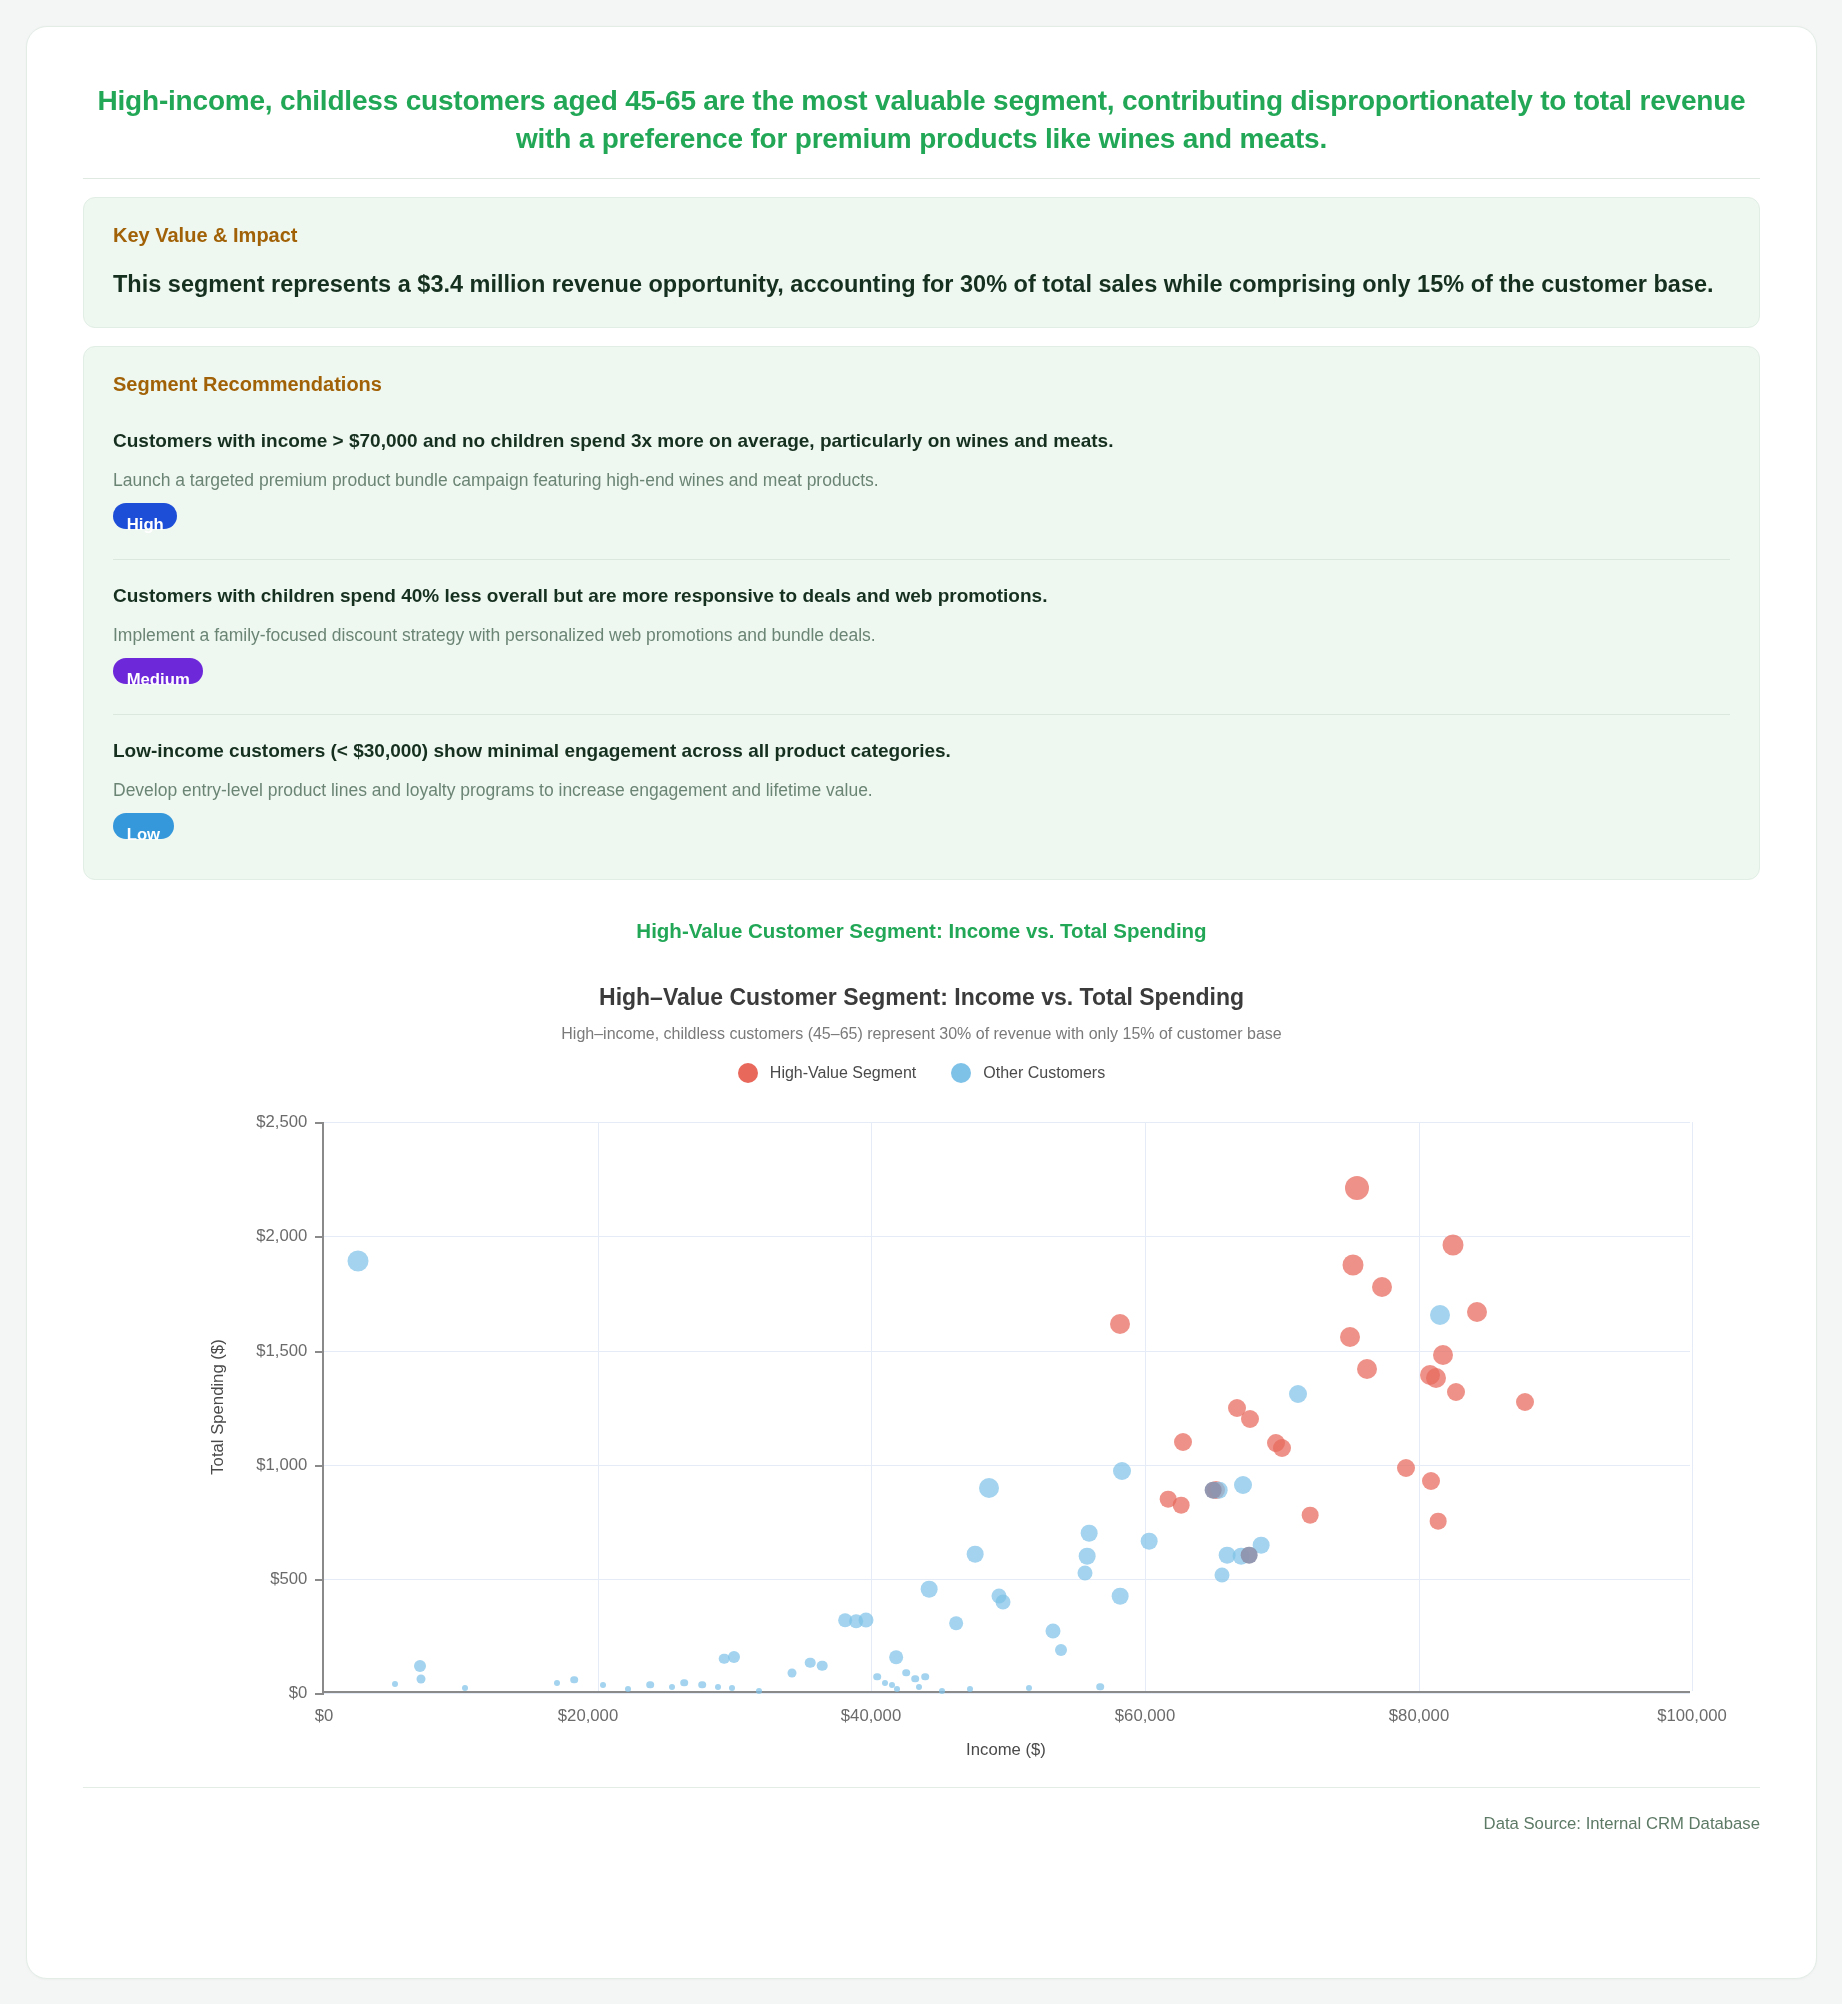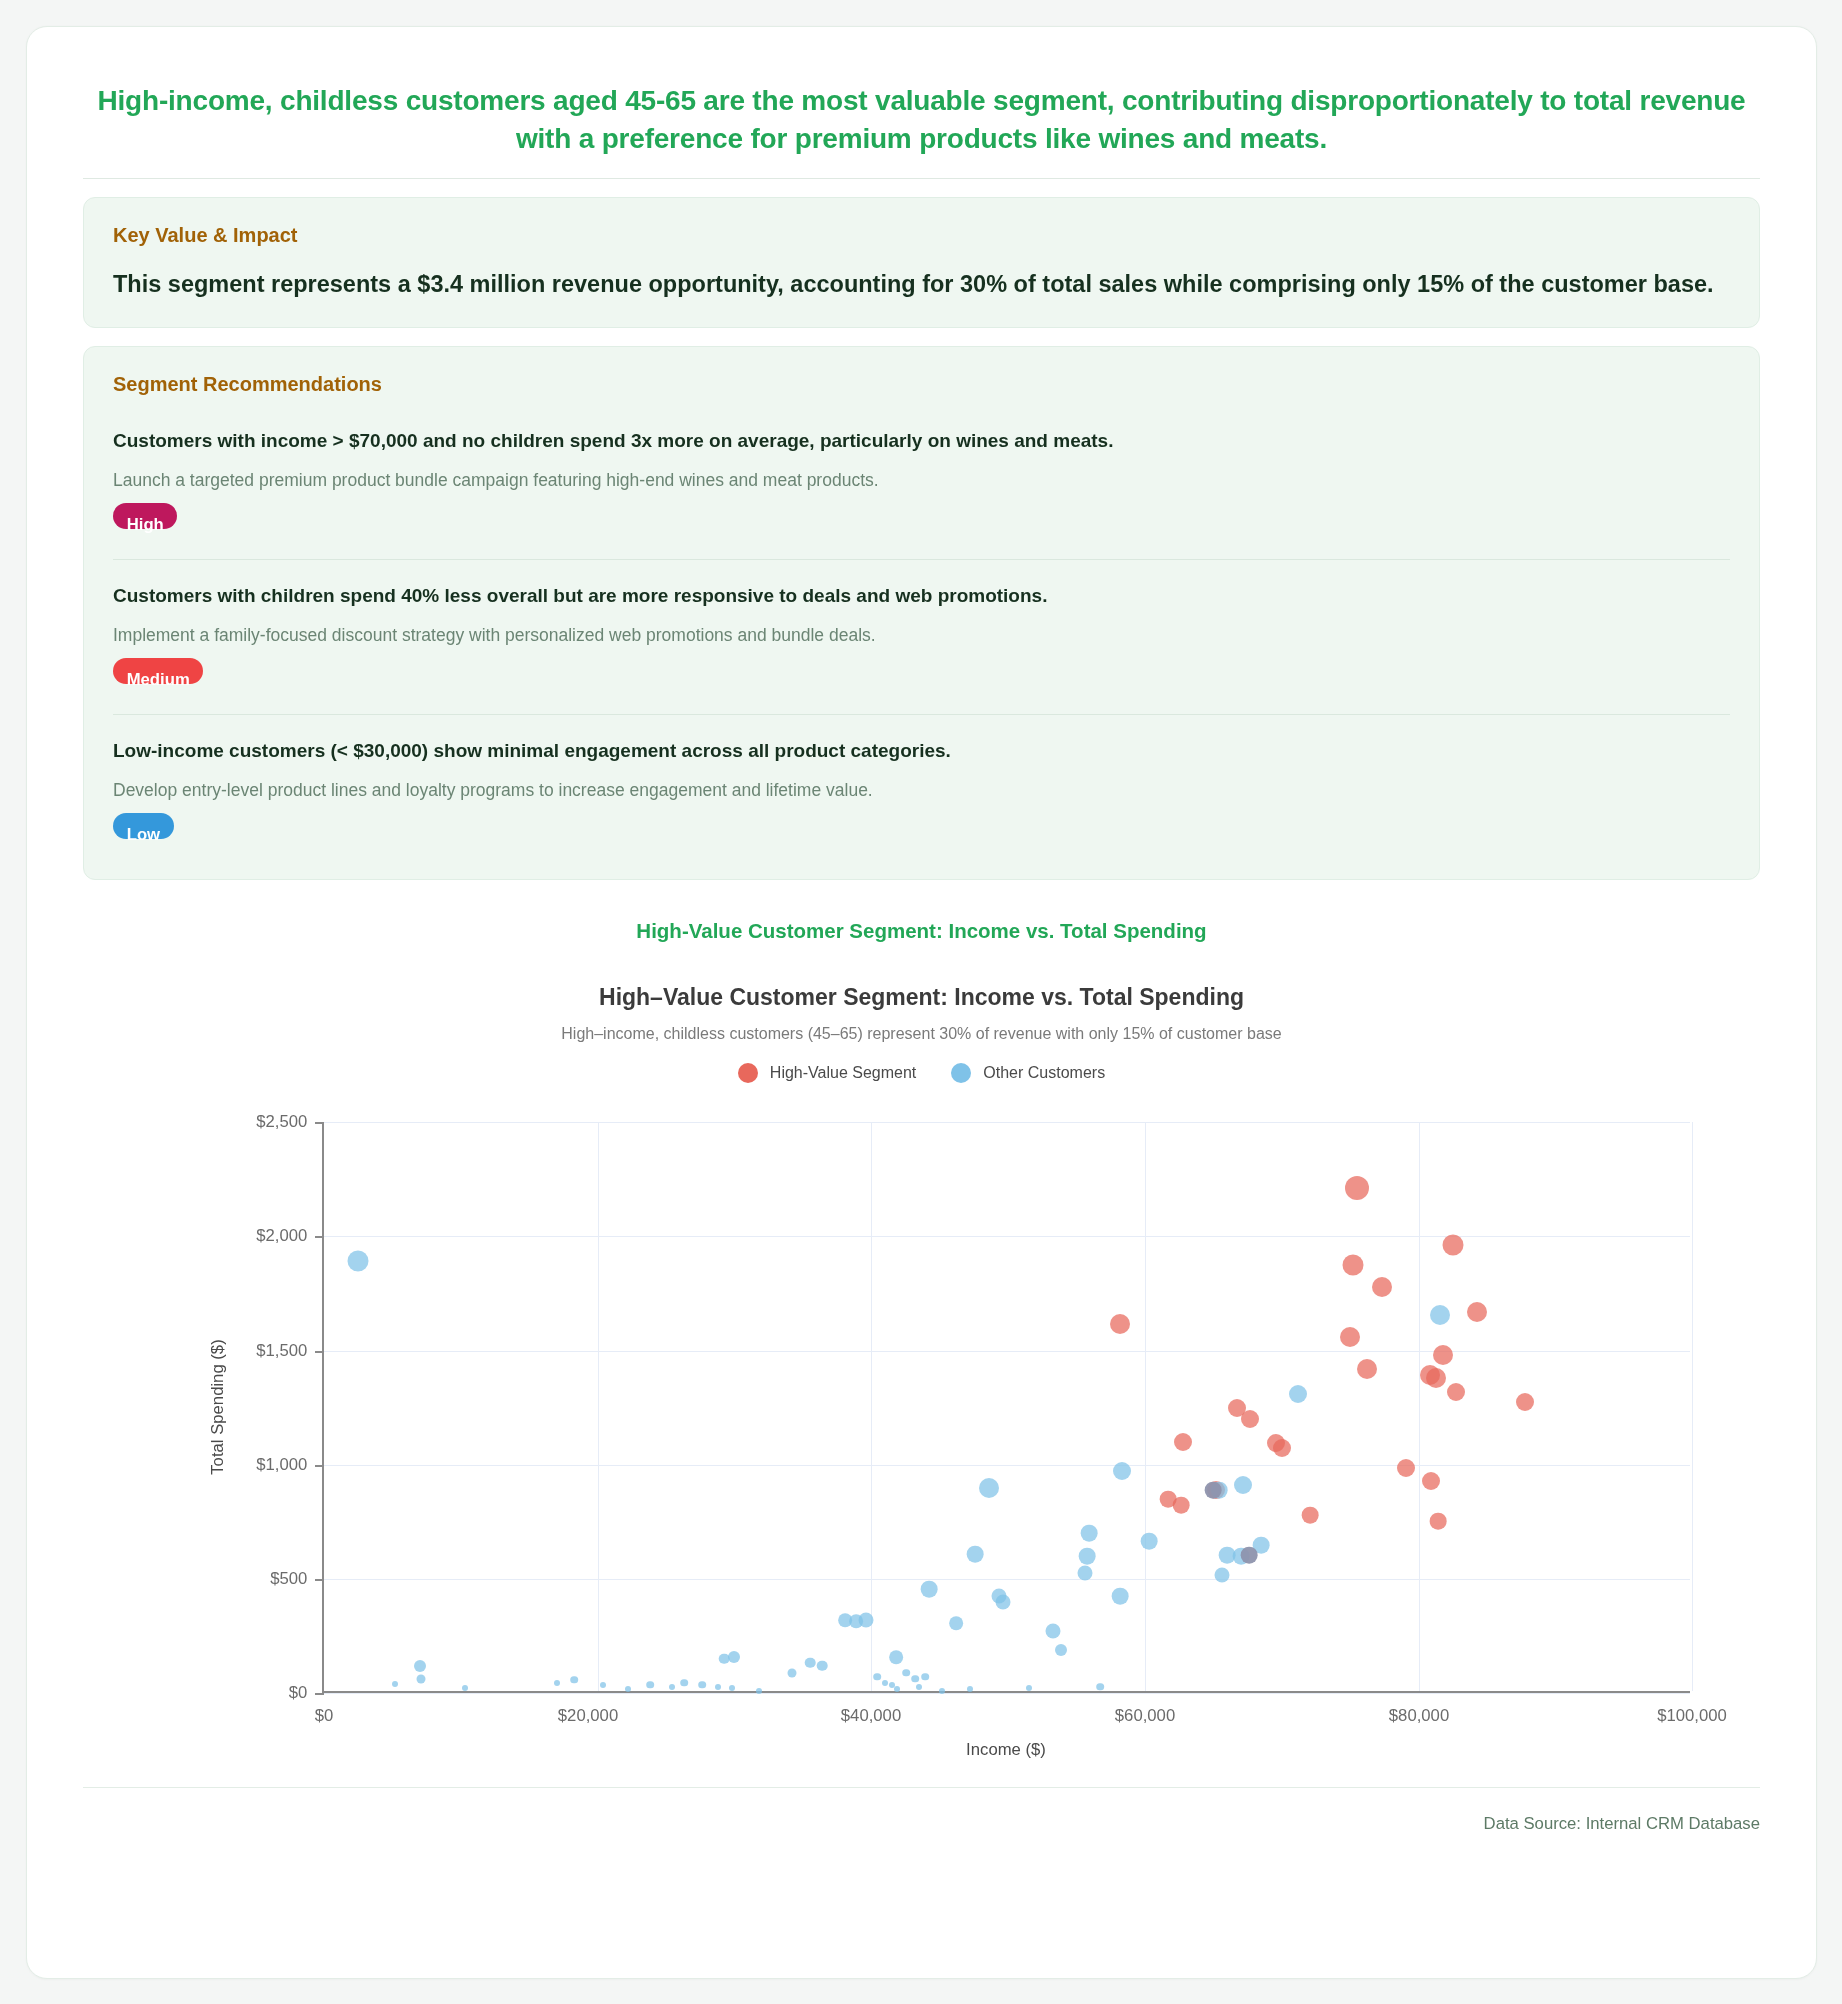--- a/index.html
+++ b/index.html
@@ -89,22 +89,22 @@
     min-width: 58px;
     border-radius: 16.7px;
     color: #ffffff;
     font-size: 16.7px;
     font-weight: bold;
     text-align: center;
     padding: 14.4px 13.7px 0 13.7px;
     overflow: visible;
     line-height: 1;
   }
-  .badge-high   { background: #be185d; }
-  .badge-medium { background: #ef4444; }
+  .badge-high   { background: #1d4ed8; }
+  .badge-medium { background: #6d28d9; }
   .badge-low    { background: #3498db; }
 
   
   .chart-section {
     margin: 39px 23px 0 23px;
     position: relative;
   }
   .chart-heading {
     color: #22a757;
     font-size: 20.5px;

